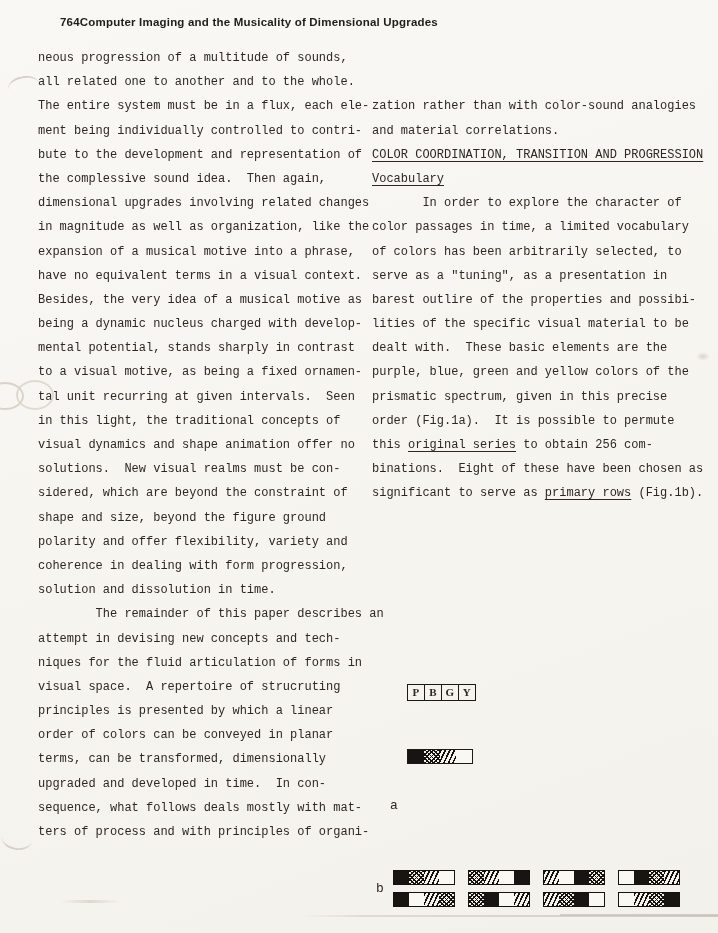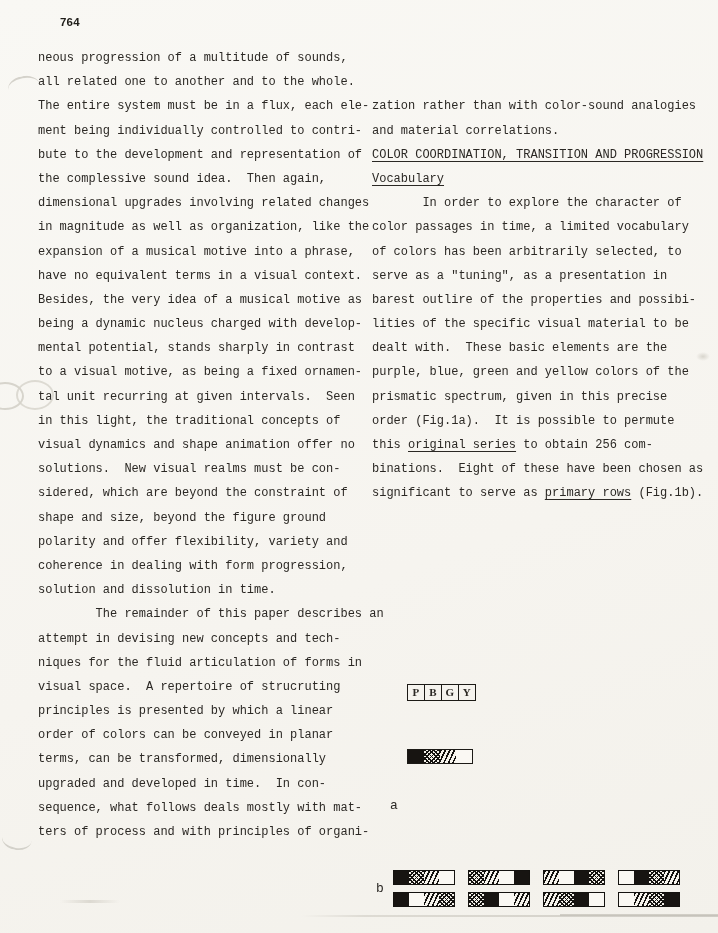--- a/index.html
+++ b/index.html
@@ -62,20 +62,21 @@
   .smudge2{position:absolute; left:60px; top:900px; width:60px; height:3px;
     background:linear-gradient(90deg,transparent,#dcd9d1,transparent);}
 </style>
 </head>
 <body>
 
 <div class="page">
 
   <div class="hdr">
     <span>764</span>
+    <span>Computer Imaging and the Musicality of Dimensional Upgrades</span>
   </div>
 
   <div class="col col-left"><div class="tline">neous progression of a multitude of sounds,</div><div class="tline">all related one to another and to the whole.</div><div class="tline">The entire system must be in a flux, each ele-</div><div class="tline">ment being individually controlled to contri-</div><div class="tline">bute to the development and representation of</div><div class="tline">the complessive sound idea.  Then again,</div><div class="tline">dimensional upgrades involving related changes</div><div class="tline">in magnitude as well as organization, like the</div><div class="tline">expansion of a musical motive into a phrase,</div><div class="tline">have no equivalent terms in a visual context.</div><div class="tline">Besides, the very idea of a musical motive as</div><div class="tline">being a dynamic nucleus charged with develop-</div><div class="tline">mental potential, stands sharply in contrast</div><div class="tline">to a visual motive, as being a fixed ornamen-</div><div class="tline">tal unit recurring at given intervals.  Seen</div><div class="tline">in this light, the traditional concepts of</div><div class="tline">visual dynamics and shape animation offer no</div><div class="tline">solutions.  New visual realms must be con-</div><div class="tline">sidered, which are beyond the constraint of</div><div class="tline">shape and size, beyond the figure ground</div><div class="tline">polarity and offer flexibility, variety and</div><div class="tline">coherence in dealing with form progression,</div><div class="tline">solution and dissolution in time.</div><div class="tline">        The remainder of this paper describes an</div><div class="tline">attempt in devising new concepts and tech-</div><div class="tline">niques for the fluid articulation of forms in</div><div class="tline">visual space.  A repertoire of strucruting</div><div class="tline">principles is presented by which a linear</div><div class="tline">order of colors can be conveyed in planar</div><div class="tline">terms, can be transformed, dimensionally</div><div class="tline">upgraded and developed in time.  In con-</div><div class="tline">sequence, what follows deals mostly with mat-</div><div class="tline">ters of process and with principles of organi-</div></div>
 
   <div class="col col-right">
     <div><div class="tline">zation rather than with color-sound analogies</div><div class="tline">and material correlations.</div><div class="tline"><span class="u">COLOR COORDINATION, TRANSITION AND PROGRESSION</span></div><div class="tline"><span class="u">Vocabulary</span></div><div class="tline">       In order to explore the character of</div><div class="tline">color passages in time, a limited vocabulary</div><div class="tline">of colors has been arbitrarily selected, to</div><div class="tline">serve as a "tuning", as a presentation in</div><div class="tline">barest outlire of the properties and possibi-</div><div class="tline">lities of the specific visual material to be</div><div class="tline">dealt with.  These basic elements are the</div><div class="tline">purple, blue, green and yellow colors of the</div><div class="tline">prismatic spectrum, given in this precise</div><div class="tline">order (Fig.1a).  It is possible to permute</div><div class="tline"><span>this </span><span class="u">original series</span><span> to obtain 256 com-</span></div><div class="tline">binations.  Eight of these have been chosen as</div><div class="tline"><span>significant to serve as </span><span class="u">primary rows</span><span> (Fig.1b).</span></div></div>
 
     <div class="figure">
       <div class="fig-a">
         <span class="fig-label">a</span>

